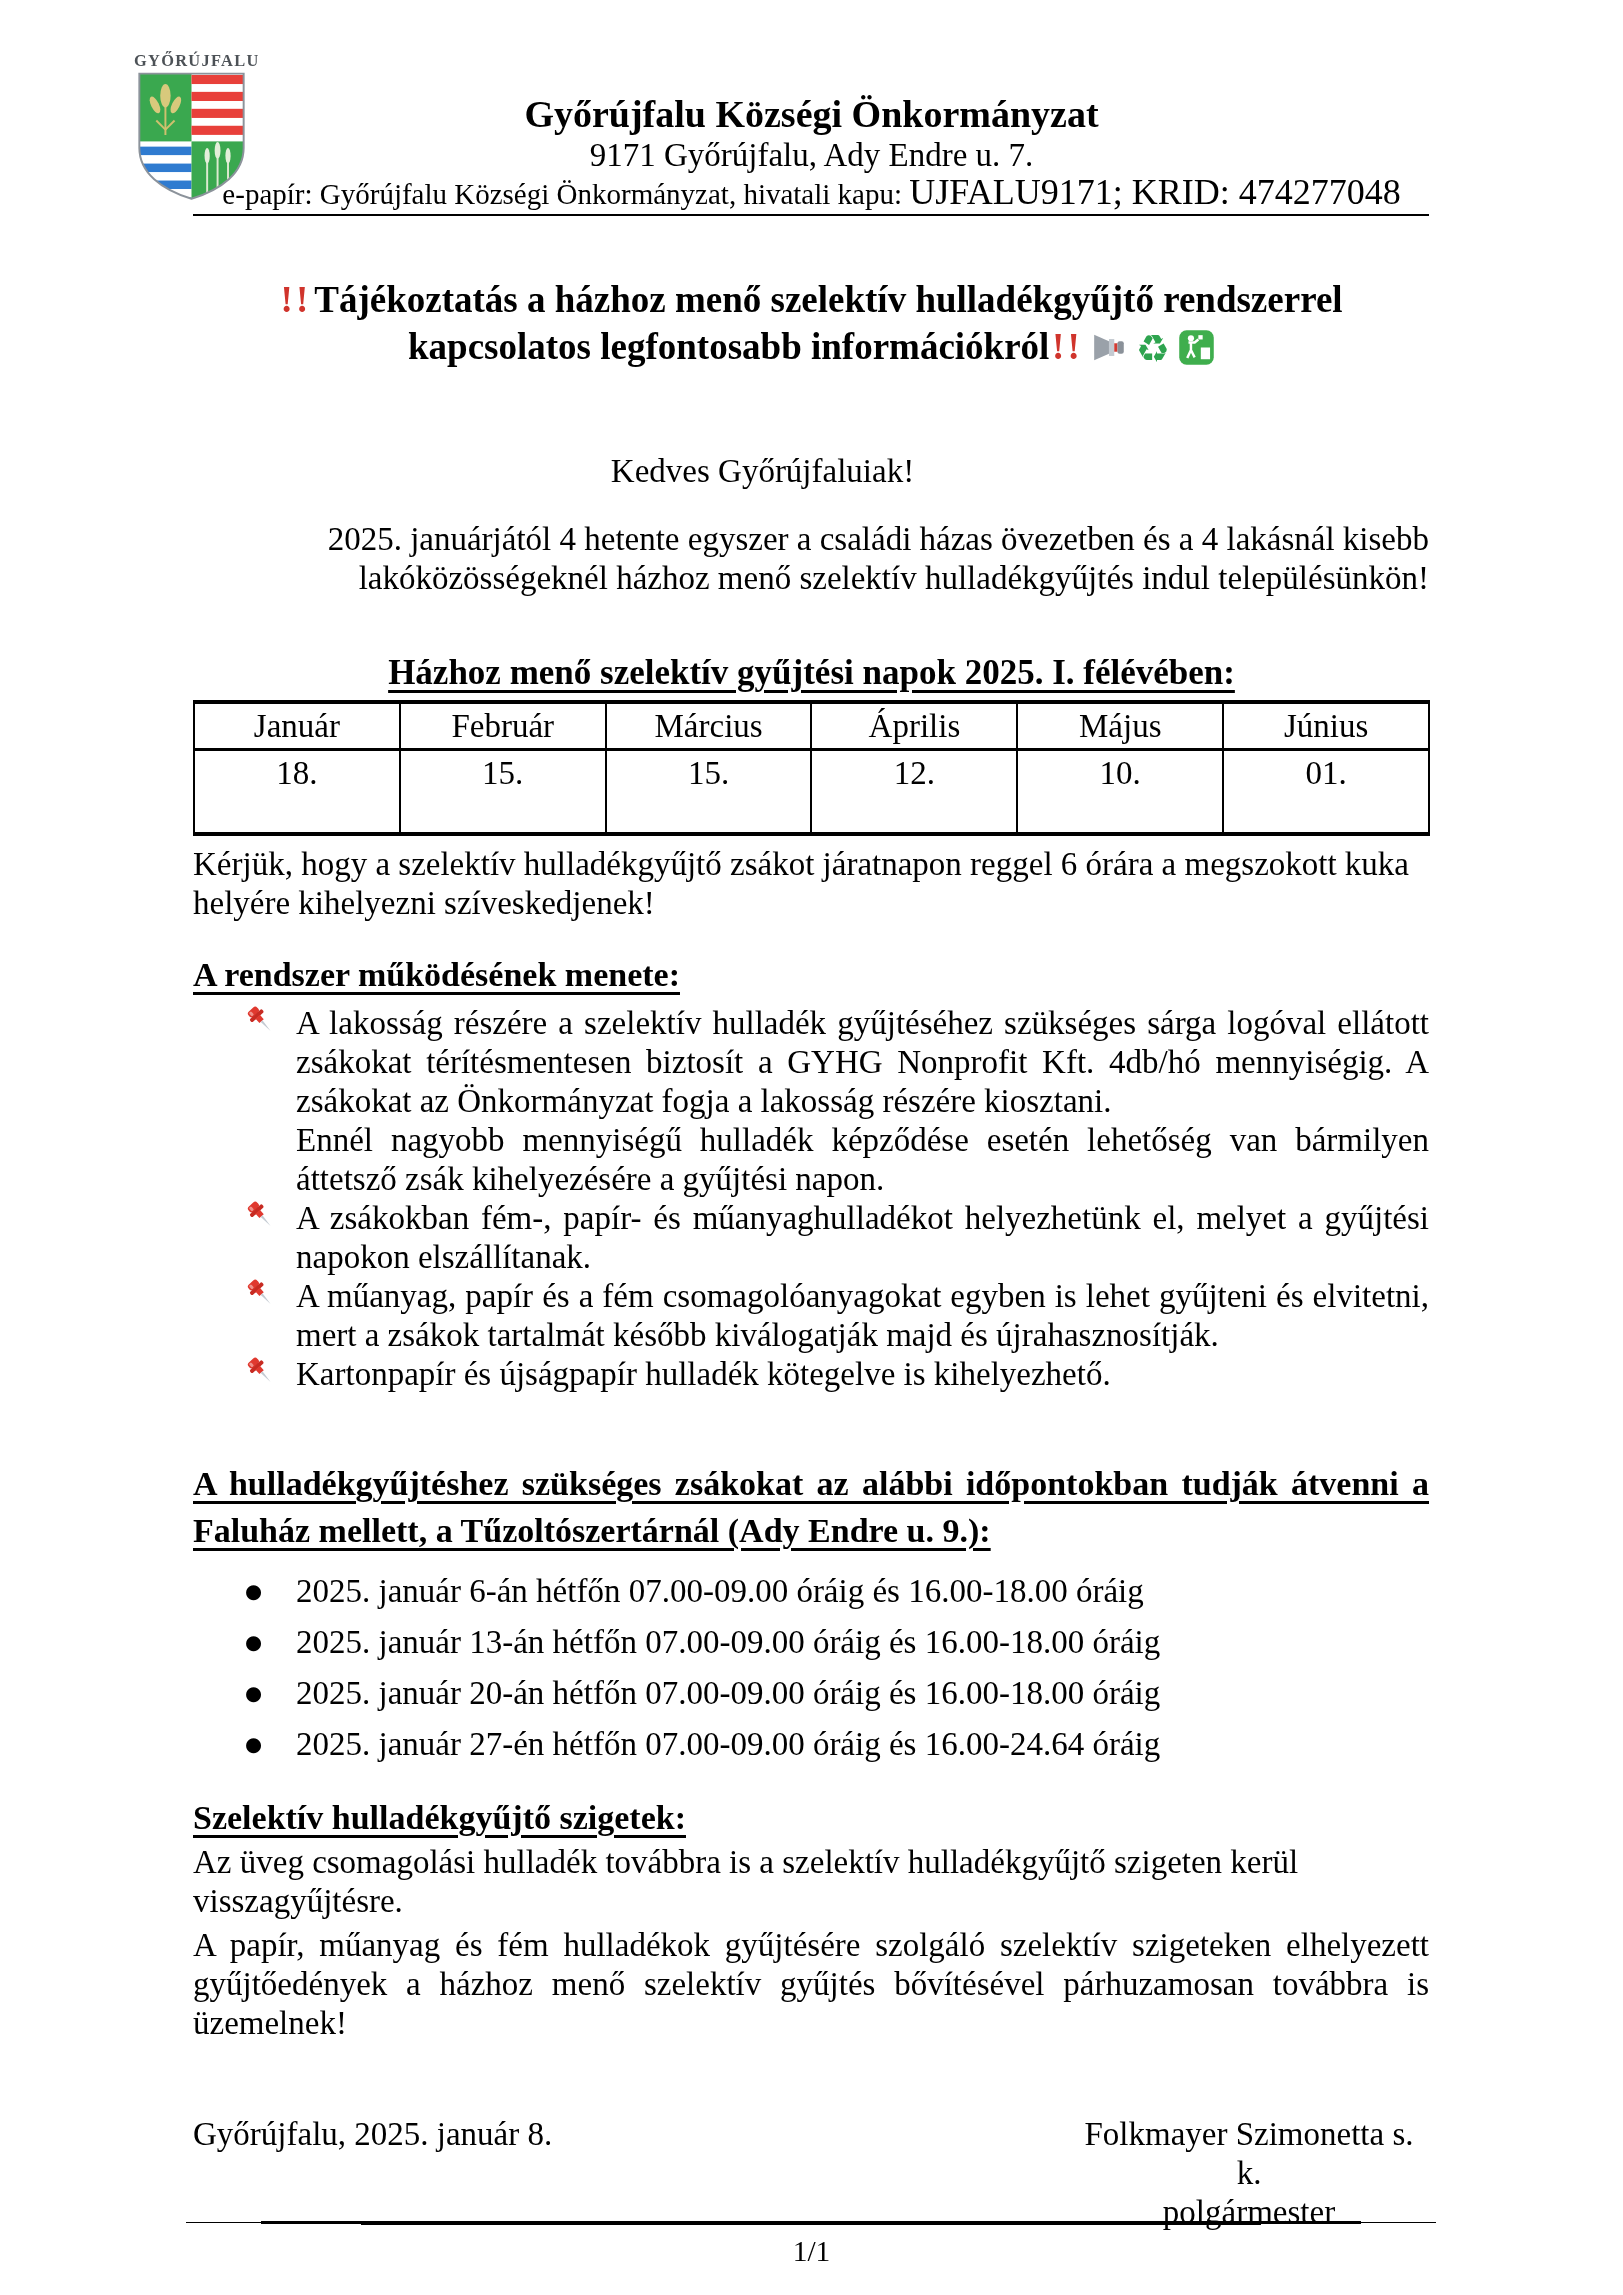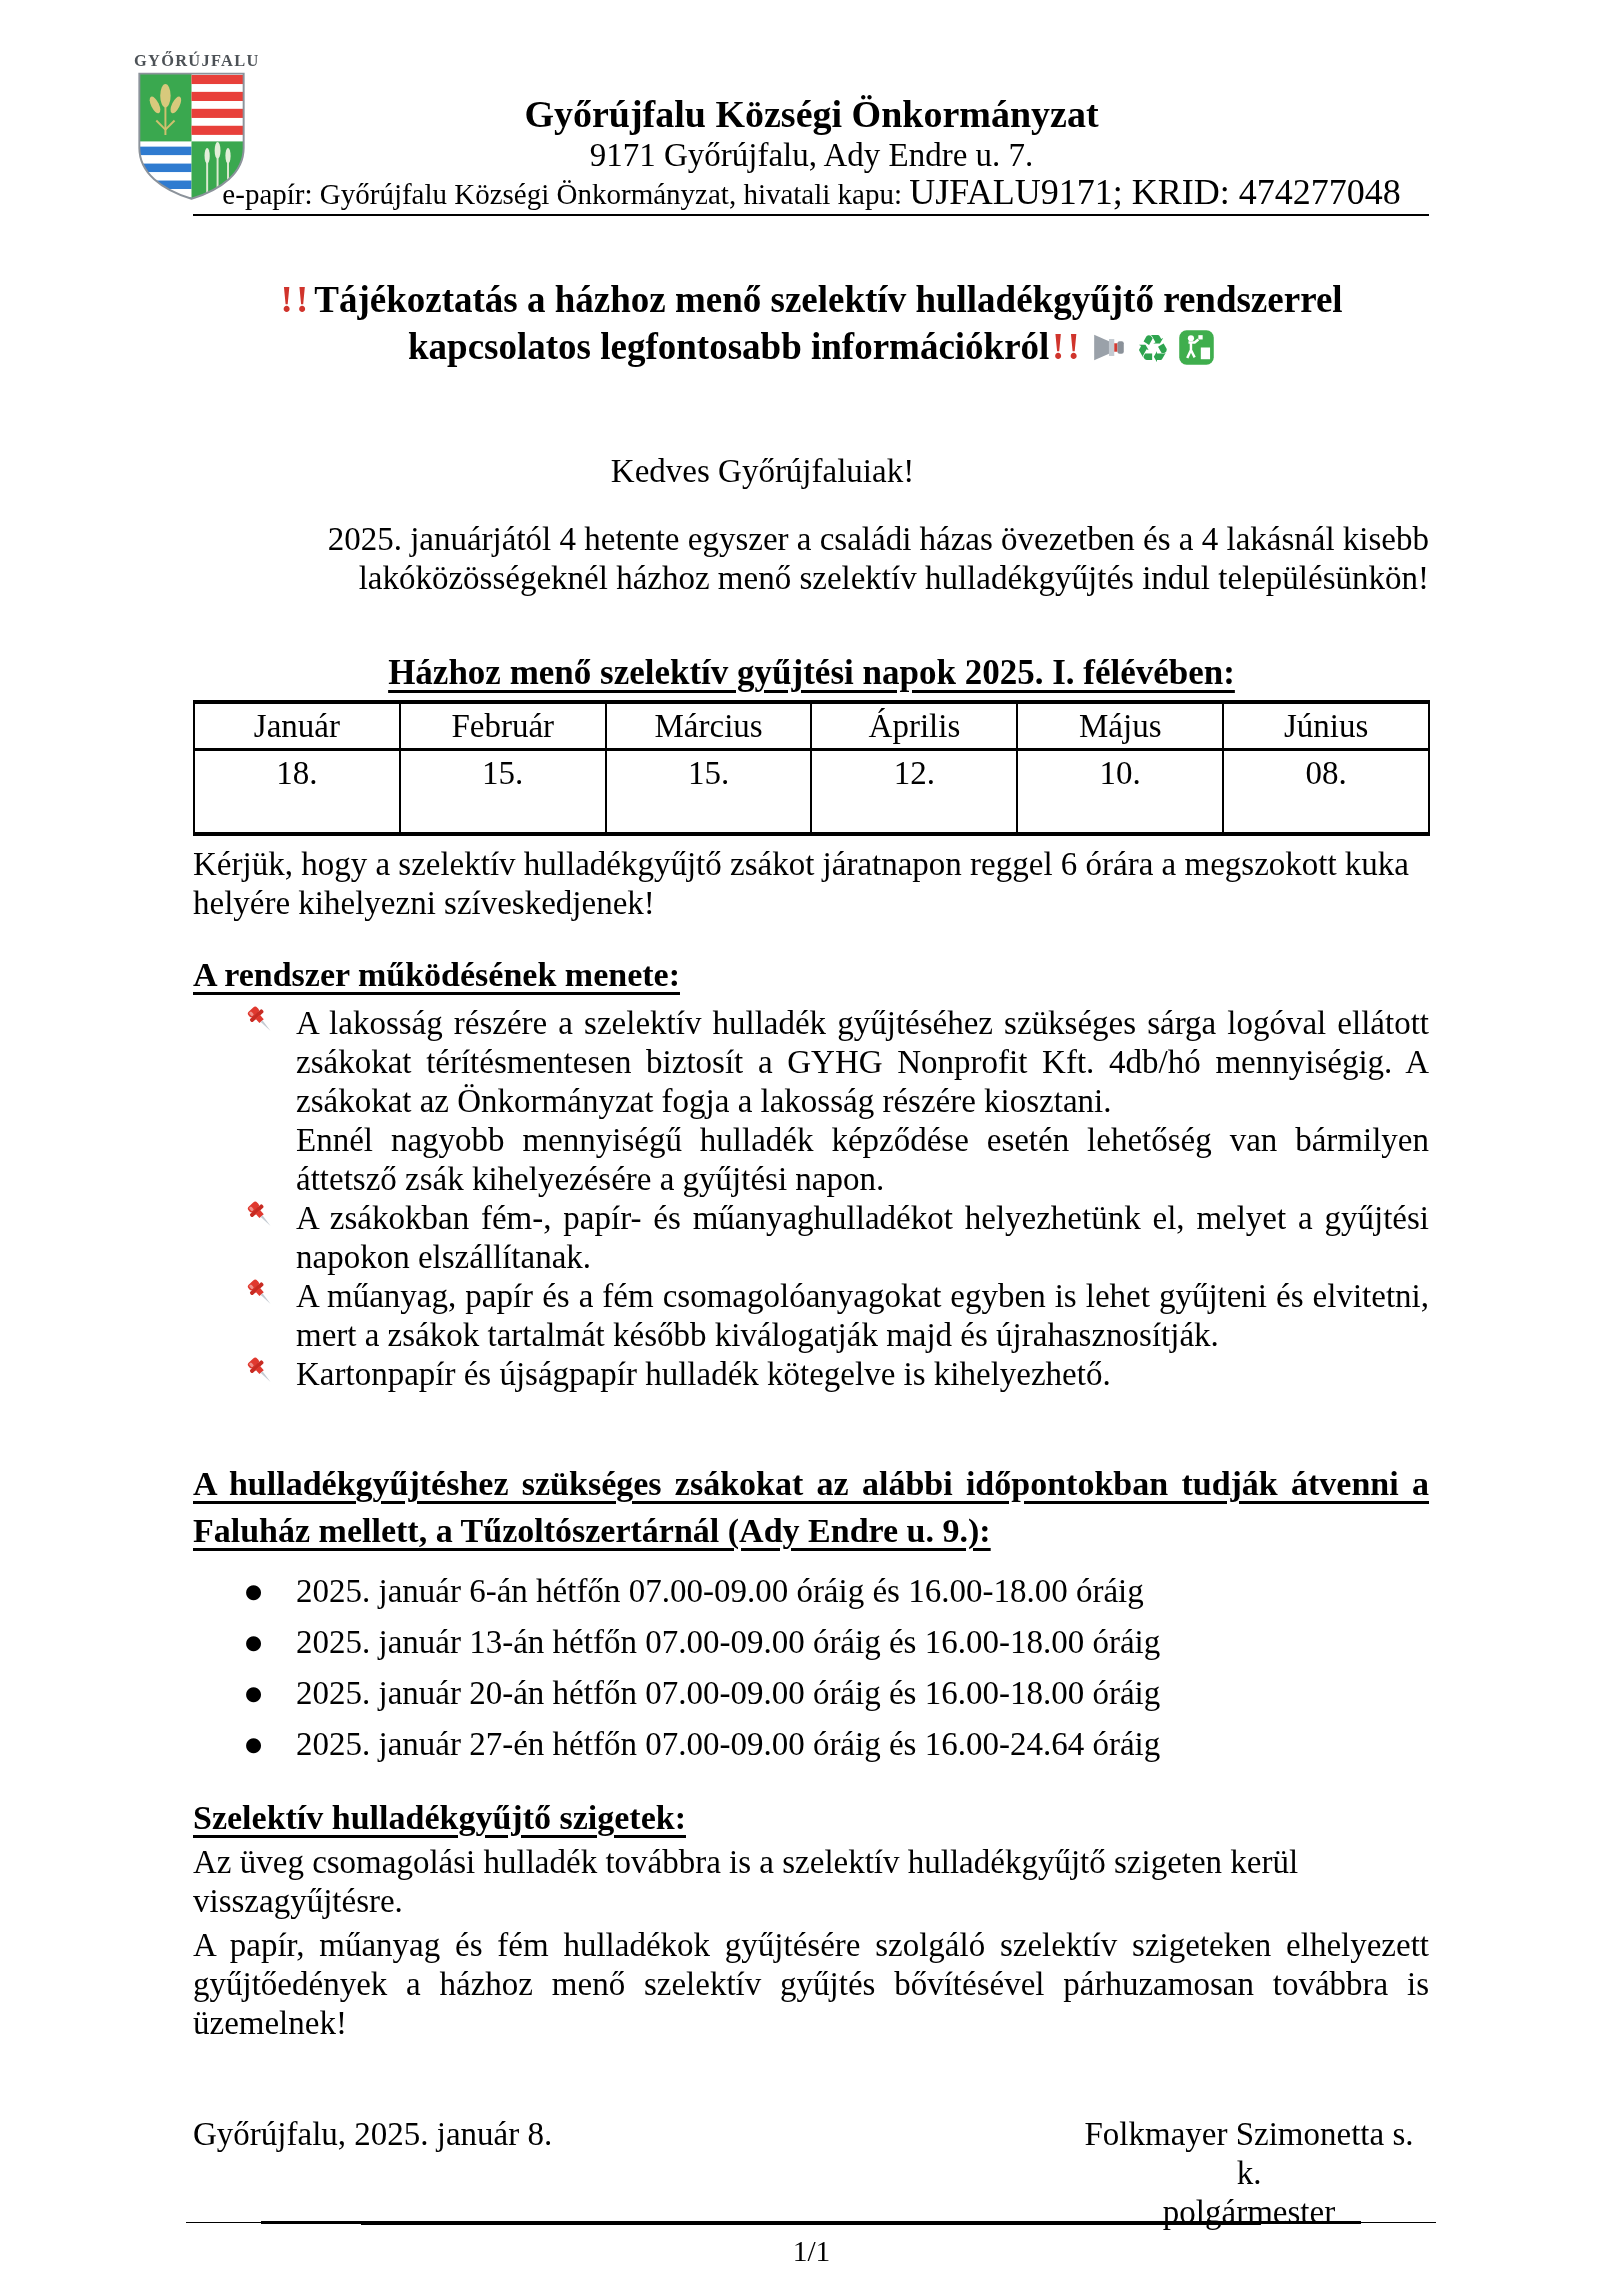--- a/index.html
+++ b/index.html
@@ -150,21 +150,21 @@
       <td>Április</td>
       <td>Május</td>
       <td>Június</td>
     </tr>
     <tr class="days">
       <td>18.</td>
       <td>15.</td>
       <td>15.</td>
       <td>12.</td>
       <td>10.</td>
-      <td>08.</td>
+      <td>01.</td>
     </tr>
   </tbody>
     </table>
 
   <p class="kerjuk">Kérjük, hogy a szelektív hulladékgyűjtő zsákot járatnapon reggel 6 órára a megszokott kuka helyére kihelyezni szíveskedjenek!</p>
 
   <div class="h-left"><span class="u">A rendszer működésének menete:</span></div>
   <div class="pin-list">
     <div class="pin-item">
       <span class="pin-marker"><svg viewBox="0 0 60 60">

